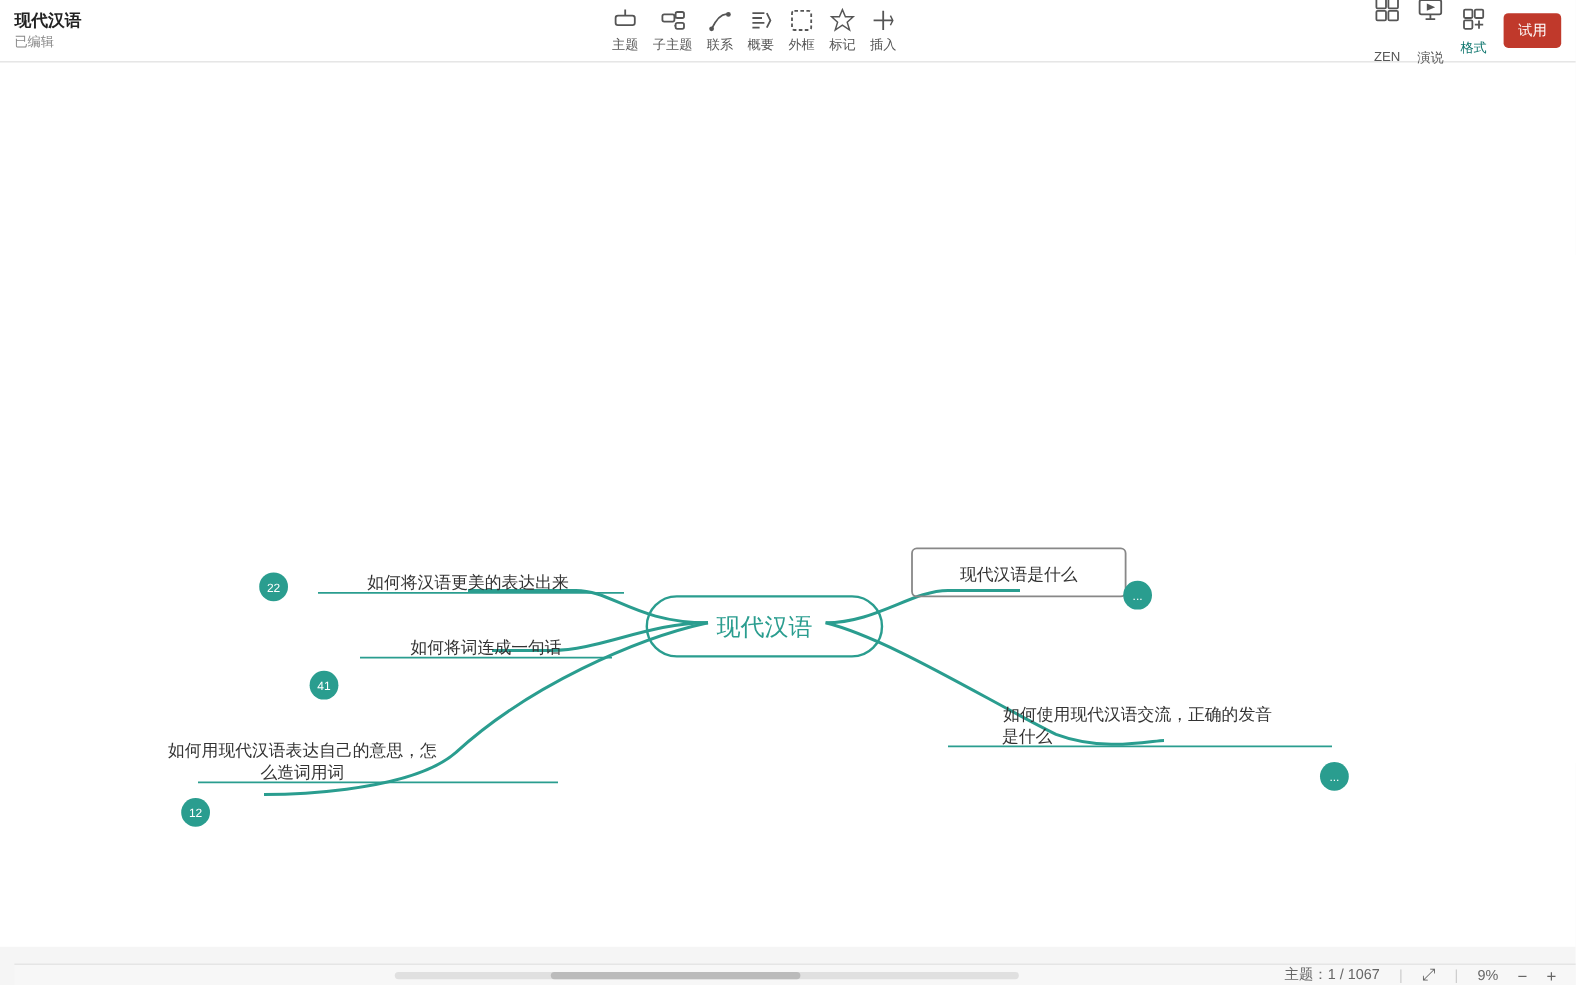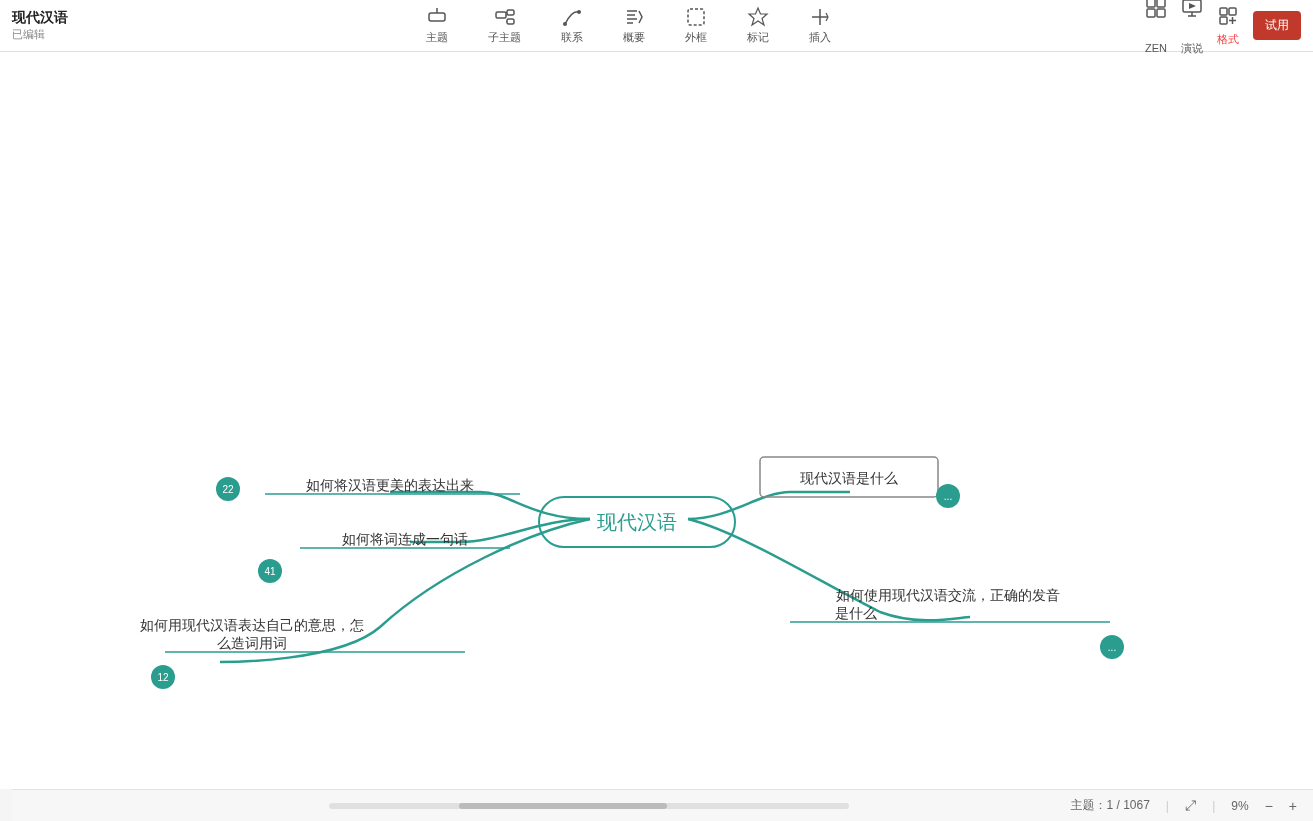--- a/index.html
+++ b/index.html
@@ -37,21 +37,21 @@
     }
     #title-area .subtitle {
       font-size: 11px;
       color: #888;
     }
     #toolbar-center {
       flex: 1;
       display: flex;
       align-items: flex-start;
       justify-content: center;
-      gap: 40px;
+      gap: 12px;
     }
     .toolbar-item {
       display: flex;
       flex-direction: column;
       align-items: center;
       gap: 2px;
       cursor: pointer;
       color: #444;
     }
     .toolbar-item .icon-svg {
@@ -97,21 +97,21 @@
       font-family: inherit;
     }
     .btn-format {
       background: none;
       border: none;
       display: flex;
       flex-direction: column;
       align-items: center;
       gap: 0;
       cursor: pointer;
-      color: #ef4444;
+      color: #0f766e;
       font-family: inherit;
     }
     .btn-format .icon-svg { font-size: 18px; }
     .btn-format .label { font-size: 11px; }
 
     
     #canvas {
       position: absolute;
       top: 52px;
       left: 0; right: 0;
@@ -124,21 +124,21 @@
     #mindmap-container {
       position: absolute;
       top: 0; left: 0;
       width: 100%; height: 100%;
     }
 
     
     #statusbar {
       position: absolute;
       bottom: 0; left: 12px; right: 0;
-      height: 32px;
+      height: 18px;
       background: #f7f7f7;
       border-top: 1px solid #e0e0e0;
       display: flex;
       align-items: center;
       justify-content: space-between;
       padding: 0 16px;
     }
     #statusbar .scrollbar-area {
       flex: 1;
       display: flex;

